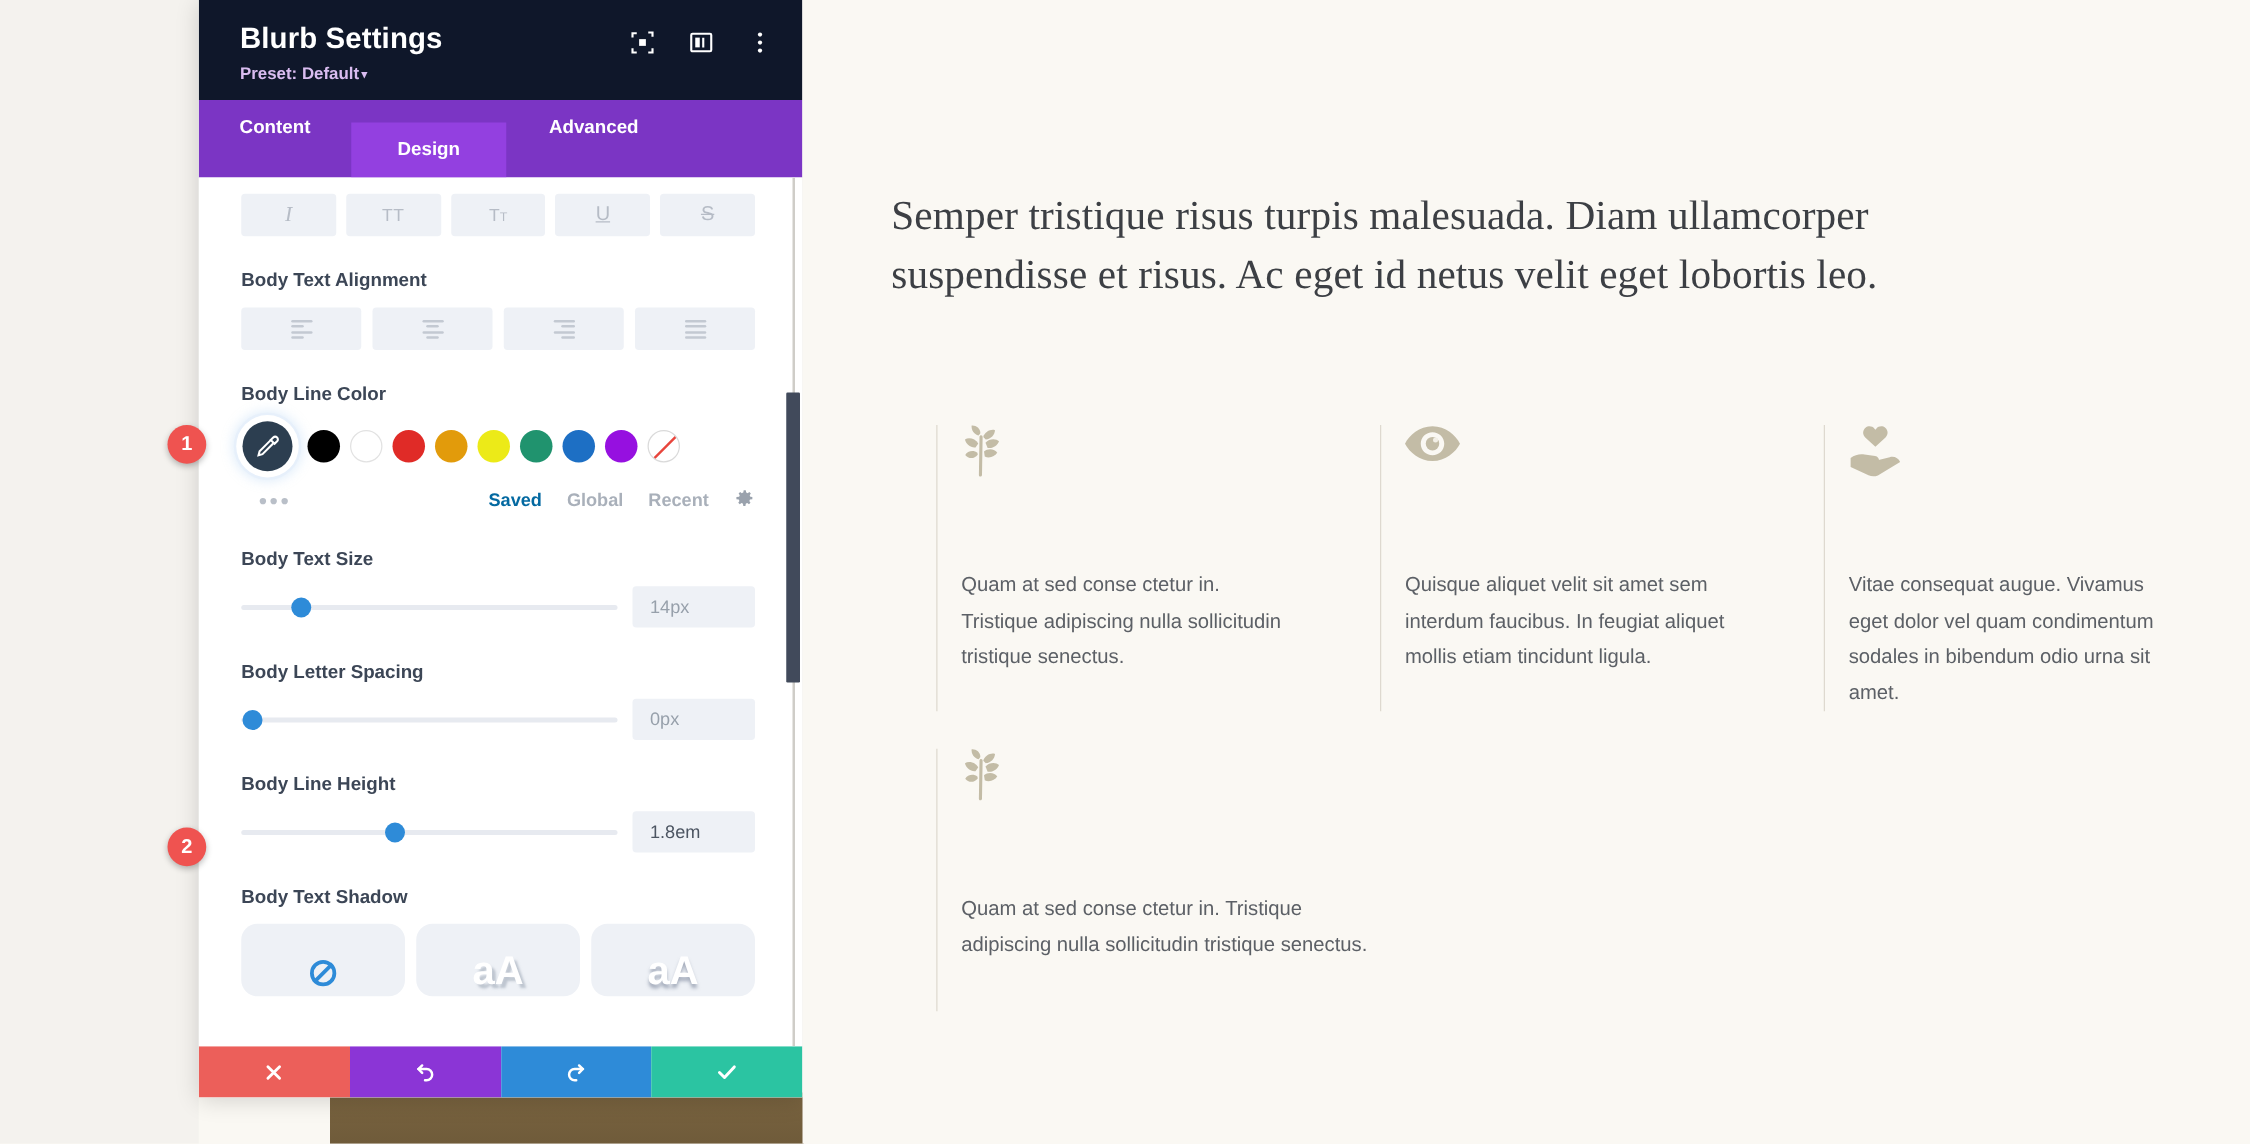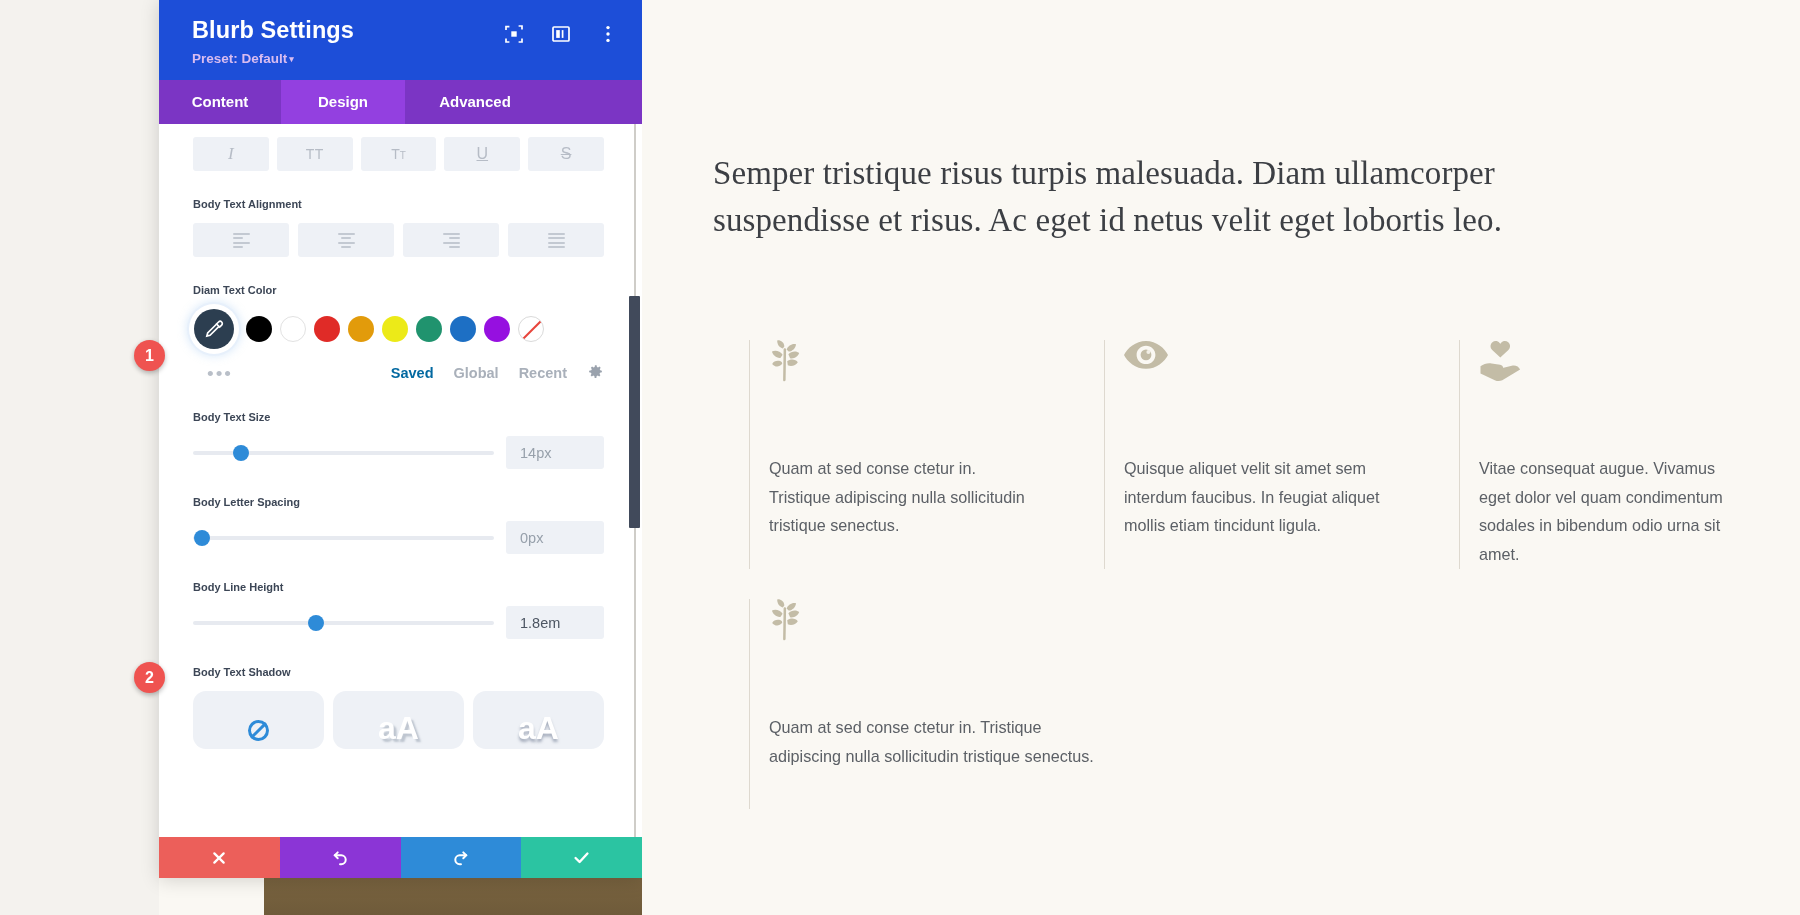--- a/index.html
+++ b/index.html
@@ -23,21 +23,21 @@
 
   
   .panel {
     position: absolute; left: 159px; top: 0; width: 483px; height: 878px;
     background: #ffffff;
     box-shadow: 0 2px 18px rgba(0,0,0,.16);
     display: flex; flex-direction: column;
     overflow: hidden;
   }
   .panel-header {
-    background: #1d4ed8;
+    background: #0f172a;
     padding: 16px 22px 14px 33px;
     position: relative;
     flex: 0 0 auto;
   }
   .panel-title {
     color: #fff; font-size: 23.5px; font-weight: bold; letter-spacing: .1px;
     line-height: 1.25;
   }
   .panel-preset {
     color: #d9bcf0; font-size: 13.5px; font-weight: bold; margin-top: 6px;
@@ -52,21 +52,21 @@
   .tabs {
     display: flex; background: #7b35c4; flex: 0 0 auto;
   }
   .tab {
     color: #fff; font-size: 15px; font-weight: bold;
     padding: 13px 0 14px 0;
     text-align: center; cursor: pointer;
     flex: 0 0 auto;
   }
   .tab.t1 { width: 122px; }
-  .tab.t2 { width: 124px; background: #9340e0; }
+  .tab.t2 { width: 124px; background: #9340e0; margin-top: 18px; }
   .tab.t3 { width: 140px; }
 
   .panel-body {
     flex: 1 1 auto; position: relative; overflow: hidden;
     background: #fff; padding: 0 0 0 0;
   }
   .scroll-inner { padding: 13px 38px 0 34px; }
 
   
   .sb-track {
@@ -89,21 +89,21 @@
   }
   .sbtn .gl { font-family: "Liberation Serif", serif; }
   .sbtn .gl.it { font-style: italic; }
   .sbtn .tt { font-size: 14px; letter-spacing: .5px; }
   .sbtn .ttr { font-size: 14px; }
   .sbtn .ttr small { font-size: 10px; }
   .sbtn .un { text-decoration: underline; font-size: 16px; }
   .sbtn .st { text-decoration: line-through; font-size: 16px; }
 
   .field-label {
-    color: #3c4656; font-size: 11px; font-weight: bold;
+    color: #3c4656; font-size: 15px; font-weight: bold;
     margin: 27px 0 13px 0;
   }
 
   
   .align-row { display: flex; gap: 9px; }
   .abtn {
     background: #eef1f6; border-radius: 3px; height: 34px; flex: 1 1 0;
     display: flex; align-items: center; justify-content: center; cursor: pointer;
   }
   .align-ico { width: 17px; }
@@ -341,21 +341,21 @@
           <div class="abtn">
               <span class="align-ico al-just">
                 <i></i>
                 <i></i>
                 <i></i>
                 <i></i>
               </span>
             </div>
         </div>
 
-        <div class="field-label">Diam Text Color</div>
+        <div class="field-label">Body Line Color</div>
         <div class="swatch-row">
           <div class="eyedrop">
             <svg width="20" height="20" viewBox="0 0 24 24" fill="none" stroke="#ffffff" stroke-width="2" stroke-linecap="round">
               <path d="M17.5 3.6a2.6 2.6 0 0 1 3.7 3.7l-2.4 2.4-3.7-3.7z"></path>
               <path d="M14.6 6.6 4.4 16.8l-1 3.8 3.8-1L17.4 9.4"></path>
             </svg>
           </div>
           <div class="sw" style="background:#000000"></div>
           <div class="sw white" style="background:#ffffff"></div>
           <div class="sw" style="background:#e02b27"></div>

